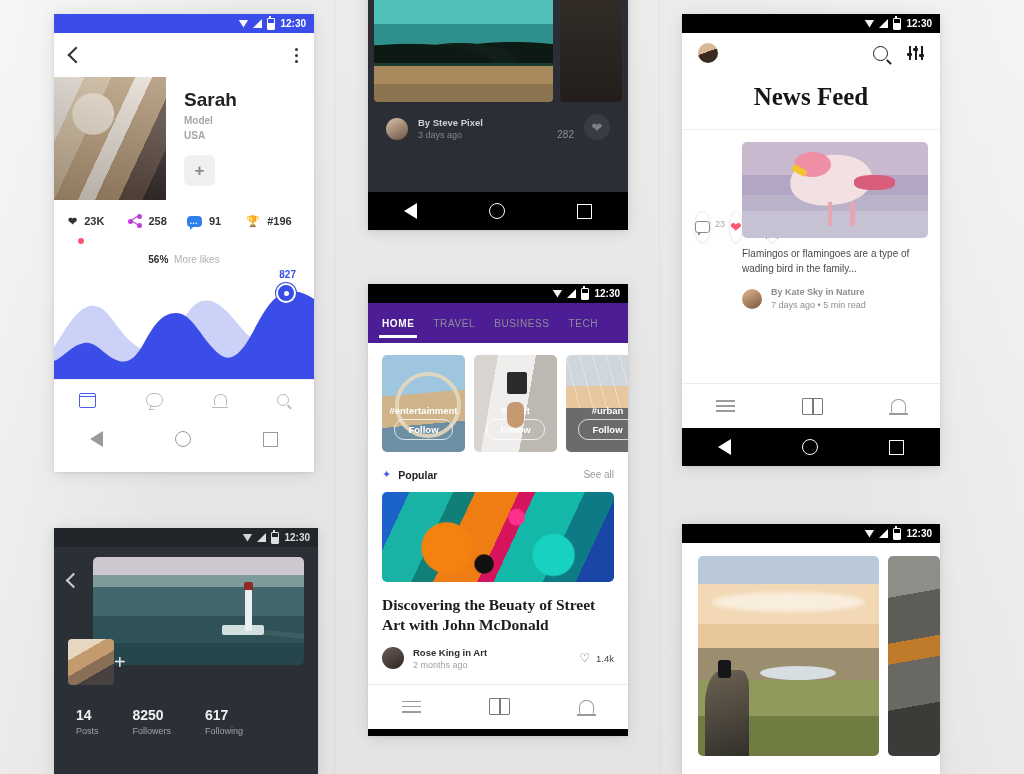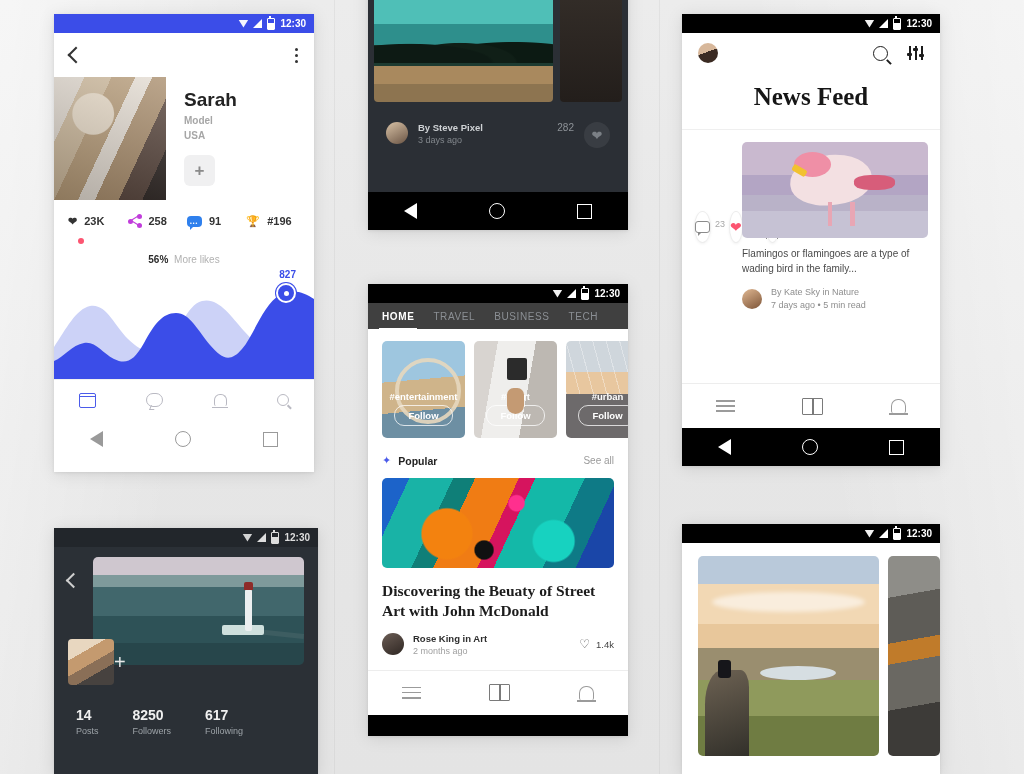--- a/index.html
+++ b/index.html
@@ -116,32 +116,32 @@
   
   #p3{left:368px;top:-48px;width:260px;height:278px;background:#2b2f35;}
   #p3 .hero{height:150px;display:flex;gap:7px;padding:0 6px;}
   #p3 .hero .big{flex:1;border-radius:0 0 4px 4px;overflow:hidden;position:relative;
       background:linear-gradient(180deg,#4fbfb7 0 48%,#2e8f8c 48% 62%,#1d3b31 62% 76%,#a9895e 76% 88%,#8d7450 88% 100%);}
   #p3 .hero .big:after{content:"";position:absolute;left:0;right:0;top:52%;height:22%;
       background:radial-gradient(ellipse at 20% 100%,#0d1a14 0 40%,rgba(0,0,0,0) 42%),
                  radial-gradient(ellipse at 48% 100%,#101f17 0 42%,rgba(0,0,0,0) 44%),
                  radial-gradient(ellipse at 78% 100%,#0c1a13 0 44%,rgba(0,0,0,0) 46%);}
   #p3 .hero .side{width:62px;border-radius:0 0 4px 4px;background:linear-gradient(180deg,#3b332c,#221c18);opacity:.9;}
-  #p3 .meta{display:flex;align-items:flex-start;padding:20px 18px 0;}
+  #p3 .meta{display:flex;align-items:flex-end;padding:12px 18px 0;}
   #p3 .meta .av{width:22px;height:22px;border-radius:50%;background:linear-gradient(150deg,#d8c2a6,#6a5444);flex:none;}
   #p3 .meta .tx{margin-left:10px;flex:1;}
   #p3 .meta .tx b{display:block;font-size:9.5px;color:#cfd2d5;}
   #p3 .meta .tx span{display:block;font-size:9px;color:#82878c;margin-top:2px;}
   #p3 .meta .cnt{font-size:10px;color:#8d9297;margin-right:10px;}
   #p3 .meta .hb{width:26px;height:26px;border-radius:50%;background:rgba(255,255,255,.07);display:flex;align-items:center;justify-content:center;color:#7b8086;font-size:13px;}
   #p3 .page{padding:22px 20px 0;font-size:12px;color:#9aa0a6;letter-spacing:1px;}
 
   
   #p4{left:368px;top:284px;width:260px;height:452px;background:#fff;}
-  #p4 .tabs{background:#404040;height:26px;display:flex;align-items:center;padding:0 14px;gap:19px;}
+  #p4 .tabs{background:#4c1d95;height:40px;display:flex;align-items:center;padding:0 14px;gap:19px;}
   #p4 .tab{font-size:10px;color:#8b8f94;letter-spacing:.6px;position:relative;padding-bottom:9px;padding-top:9px;}
   #p4 .tab.on{color:#fff;font-weight:bold;}
   #p4 .tab.on:after{content:"";position:absolute;left:-3px;right:-3px;bottom:0;height:2.5px;background:#fff;}
   #p4 .cards{display:flex;gap:9px;padding:12px 14px 0;}
   #p4 .card{width:83px;height:97px;border-radius:5px;position:relative;overflow:hidden;flex:none;}
   #p4 .card .tag{position:absolute;left:0;right:0;bottom:36px;text-align:center;color:#fff;font-size:9.5px;font-weight:bold;}
   #p4 .card .fol{position:absolute;left:12px;right:12px;bottom:12px;height:19px;border:1px solid rgba(255,255,255,.75);border-radius:10px;display:flex;align-items:center;justify-content:center;color:#fff;font-size:9.5px;font-weight:bold;}
   #p4 .c1{background:linear-gradient(175deg,#9ec6df 0 40%,#cfb48a 40% 70%,#6d8fa3 70% 100%);}
   #p4 .c1:before{content:"";position:absolute;left:16%;top:18%;width:58px;height:58px;border:4px solid rgba(230,215,190,.9);border-radius:50%;}
   #p4 .c2{background:linear-gradient(100deg,#d8d4d0 0 24%,#efeeec 24% 62%,#bdb8b2 62% 100%);}
@@ -211,21 +211,21 @@
   #p5 .flam2{position:absolute;left:28%;top:10%;width:20%;height:26%;background:#ef8fa6;border-radius:50%;}
   #p5 .flam3{position:absolute;left:27%;top:26%;width:8%;height:7%;background:#f2c230;border-radius:2px;transform:rotate(30deg);}
   #p5 .flam4{position:absolute;left:46%;top:62%;width:2.5%;height:26%;background:#e8a6b4;}
   #p5 .flam5{position:absolute;left:58%;top:62%;width:2.5%;height:26%;background:#e8a6b4;}
   #p5 .flam6{position:absolute;left:60%;top:34%;width:22%;height:16%;background:#d75d7a;border-radius:40%;}
   #p5 .ptitle{font-family:"Liberation Serif",serif;font-size:14.5px;font-weight:bold;color:#141414;padding:13px 0 0;}
   #p5 .pexc{font-size:10px;color:#4a4a4a;line-height:1.45;padding-top:9px;}
   #p5 .pmeta{display:flex;align-items:center;padding-top:11px;}
   #p5 .pmeta .av{width:20px;height:20px;border-radius:50%;background:linear-gradient(150deg,#e0b893,#7d5437);flex:none;}
   #p5 .pmeta .tx{margin-left:9px;}
-  #p5 .pmeta .tx b{display:block;font-size:9px;color:#8e8e8e;font-weight:normal;}
+  #p5 .pmeta .tx b{display:block;font-size:9px;color:#8e8e8e;font-weight:bold;}
   #p5 .pmeta .tx span{display:block;font-size:9px;color:#8e8e8e;margin-top:3px;}
   #p5 .bnav{position:absolute;left:0;right:0;bottom:38px;height:44px;border-top:1px solid #ededed;background:#fff;display:flex;align-items:center;justify-content:space-around;}
   #p5 .anav{position:absolute;left:0;right:0;bottom:0;}
 
   
   #p6{left:682px;top:524px;width:258px;height:250px;background:#fff;}
   #p6 .top{height:38px;display:flex;align-items:center;padding:0 16px;border-bottom:1px solid #f0f0f0;}
   #p6 .chev{width:9px;height:9px;border-left:2px solid #2a2a2a;border-bottom:2px solid #2a2a2a;transform:rotate(45deg);}
   #p6 .ttl{margin-left:18px;font-size:13px;color:#1c1c1c;flex:1;}
   #p6 .gal{display:flex;gap:9px;padding:13px 0 0 16px;}

